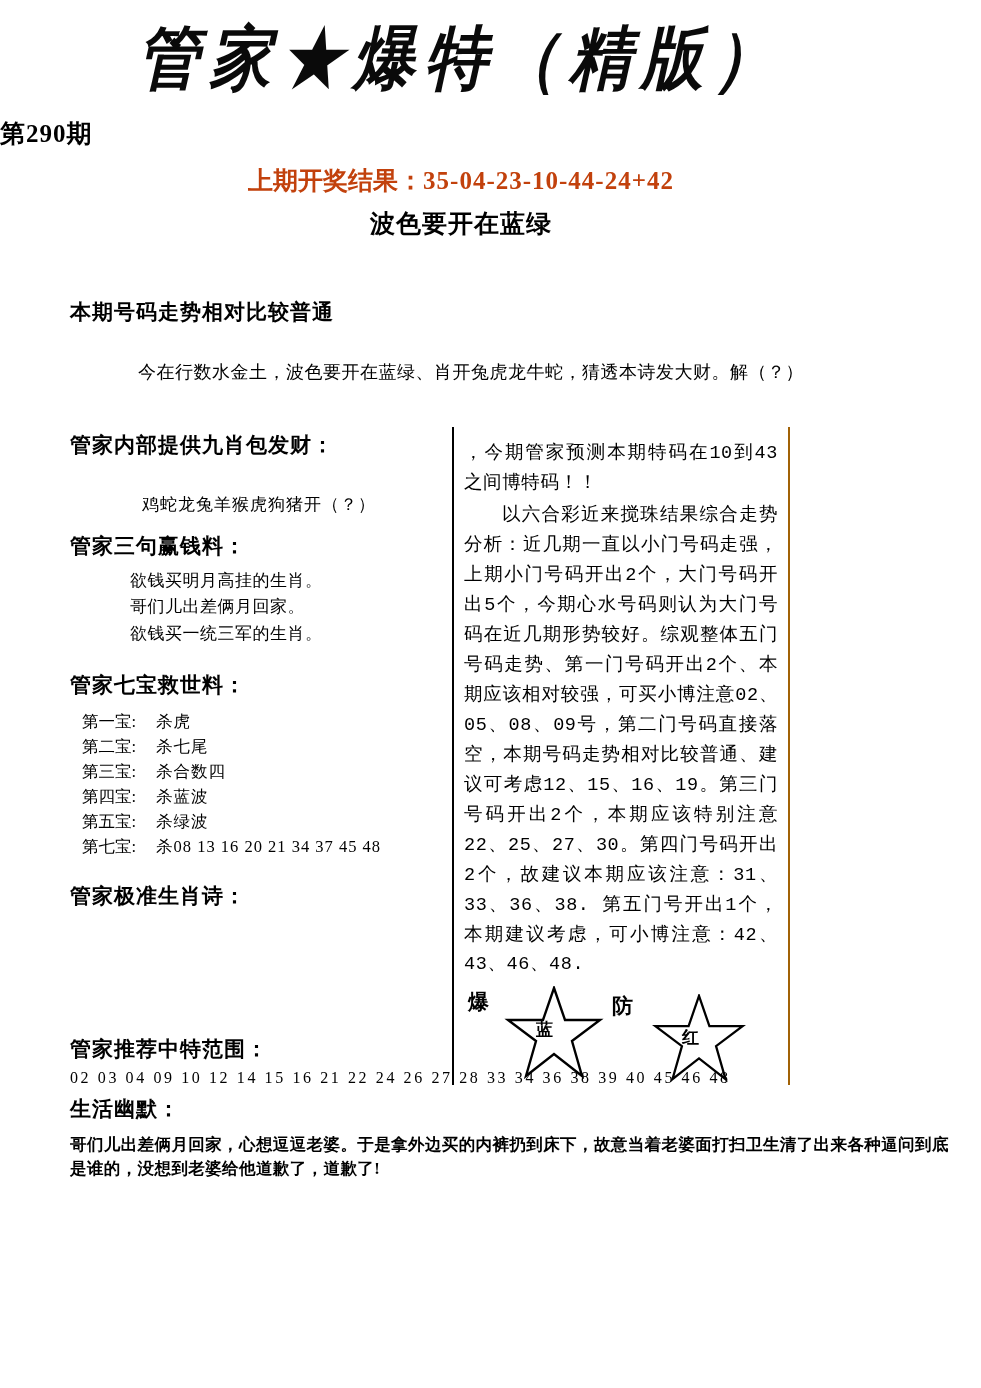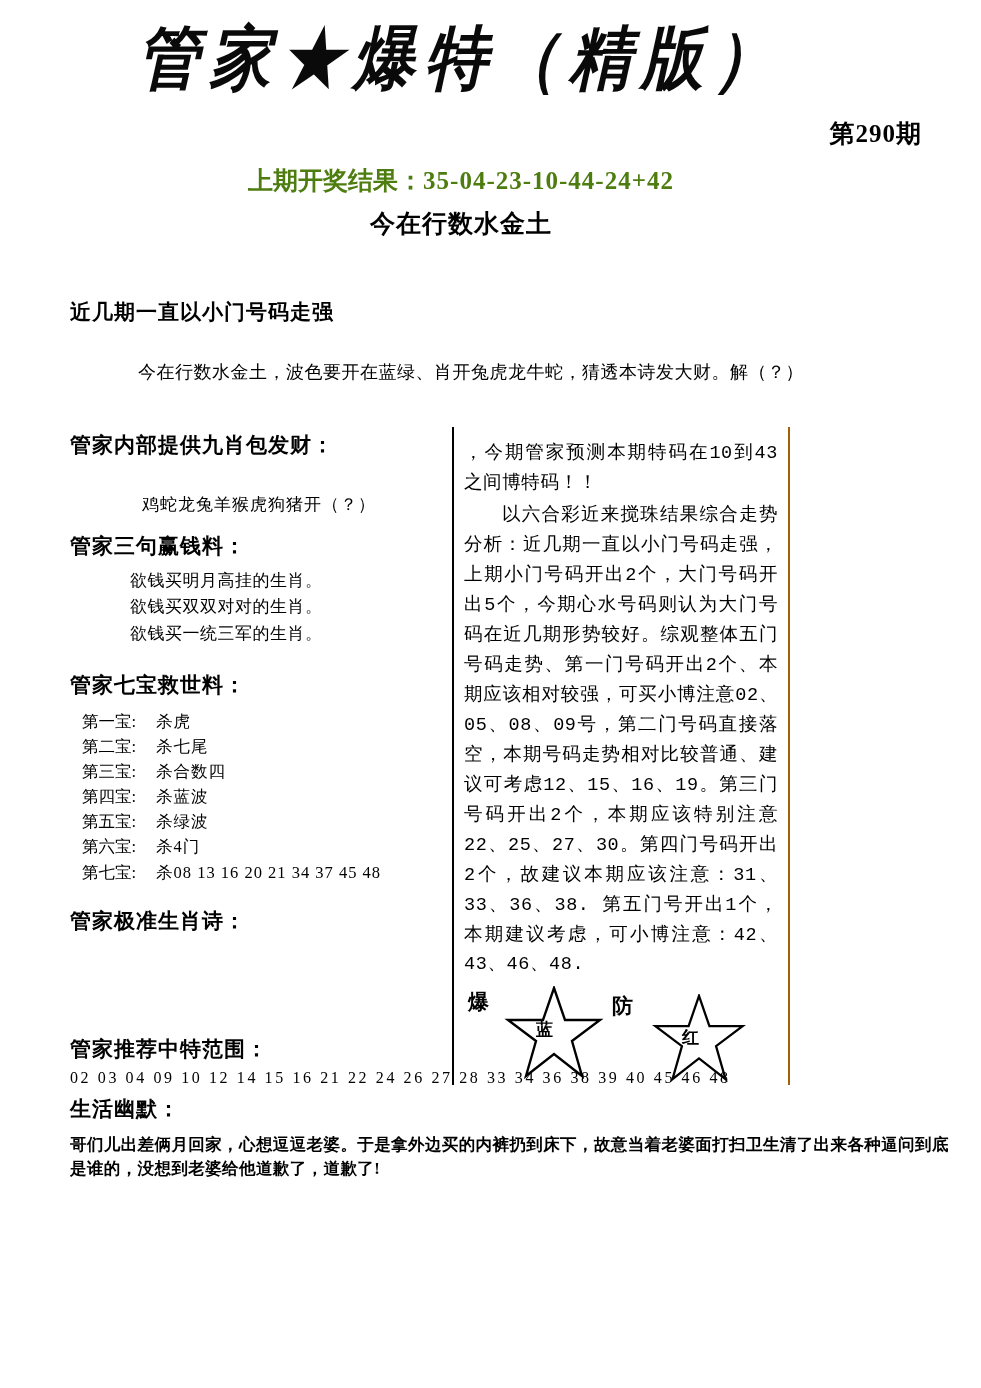--- a/index.html
+++ b/index.html
@@ -36,21 +36,21 @@
     line-height: 1.05;
     color: #0a0a0a;
     white-space: nowrap;
     transform: scaleY(1.12);
     transform-origin: center top;
   }
   .issue {
     margin-top: 30px;
     font-size: 25px;
     font-weight: bold;
-    text-align: right;
+    text-align: left;
     letter-spacing: 1px;
   }
   .lastresult {
     margin-top: 14px;
     text-align: center;
     color: #ef1a1a;
     font-size: 25px;
     font-weight: bold;
     letter-spacing: 0px;
   }
@@ -189,64 +189,61 @@
   }
 </style>
 </head>
 <body>
 
 <div class="page">
 
   <div class="masthead">
     <div class="masthead-title">管家★爆特（精版）</div>
     <div class="issue">第290期</div>
-    <div class="lastresult" style="color: #4d7c0f;">
+    <div class="lastresult" style="color: #c2410c;">
       <span>上期开奖结果：</span><span class="nums">35-04-23-10-44-24+42</span>
     </div>
-    <div class="office">今在行数水金土</div>
+    <div class="office">波色要开在蓝绿</div>
   </div>
 
   <div style="position:absolute; left:70px; top:298px; width:880px;">
-    <div class="sec-head">近几期一直以小门号码走强</div>
+    <div class="sec-head">本期号码走势相对比较普通</div>
     <div class="four-line">今在行数水金土，波色要开在蓝绿、肖开兔虎龙牛蛇，猜透本诗发大财。解（？）</div>
   </div>
 
   <div class="cols" style="position:absolute; left:0; top:405px; width:981px; height:620px;">
 
     <div class="left-col">
 
       <div class="sec-head nine-head">管家内部提供九肖包发财：</div>
       <div class="nine-line">鸡蛇龙兔羊猴虎狗猪开（？）</div>
 
       <div class="sec-head three-head">管家三句赢钱料：</div>
       <div class="three-list">
         <div>欲钱买明月高挂的生肖。</div>
-        <div>欲钱买双双对对的生肖。</div>
+        <div>哥们儿出差俩月回家。</div>
         <div>欲钱买一统三军的生肖。</div>
       </div>
 
       <div class="sec-head seven-head">管家七宝救世料：</div>
       <div class="seven-list">
         <div>
           <span class="lbl">第一宝:</span><span class="val">杀虎</span>
         </div>
         <div>
           <span class="lbl">第二宝:</span><span class="val">杀七尾</span>
         </div>
         <div>
           <span class="lbl">第三宝:</span><span class="val">杀合数四</span>
         </div>
         <div>
           <span class="lbl">第四宝:</span><span class="val">杀蓝波</span>
         </div>
         <div>
           <span class="lbl">第五宝:</span><span class="val">杀绿波</span>
-        </div>
-        <div>
-          <span class="lbl">第六宝:</span><span class="val">杀4门</span>
         </div>
         <div>
           <span class="lbl">第七宝:</span><span class="val">杀08 13 16 20 21 34 37 45 48</span>
         </div>
       </div>
 
       <div class="sec-head poem-head">管家极准生肖诗：</div>
     </div>
 
     <div class="right-col">

